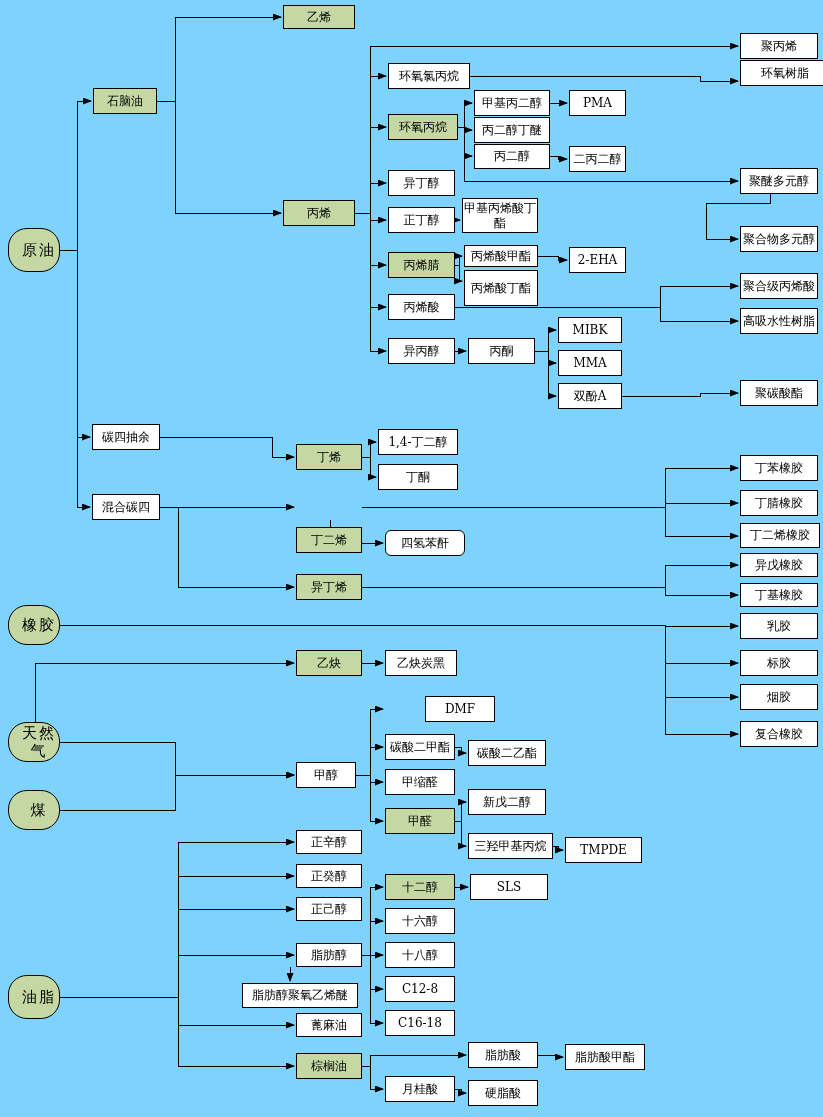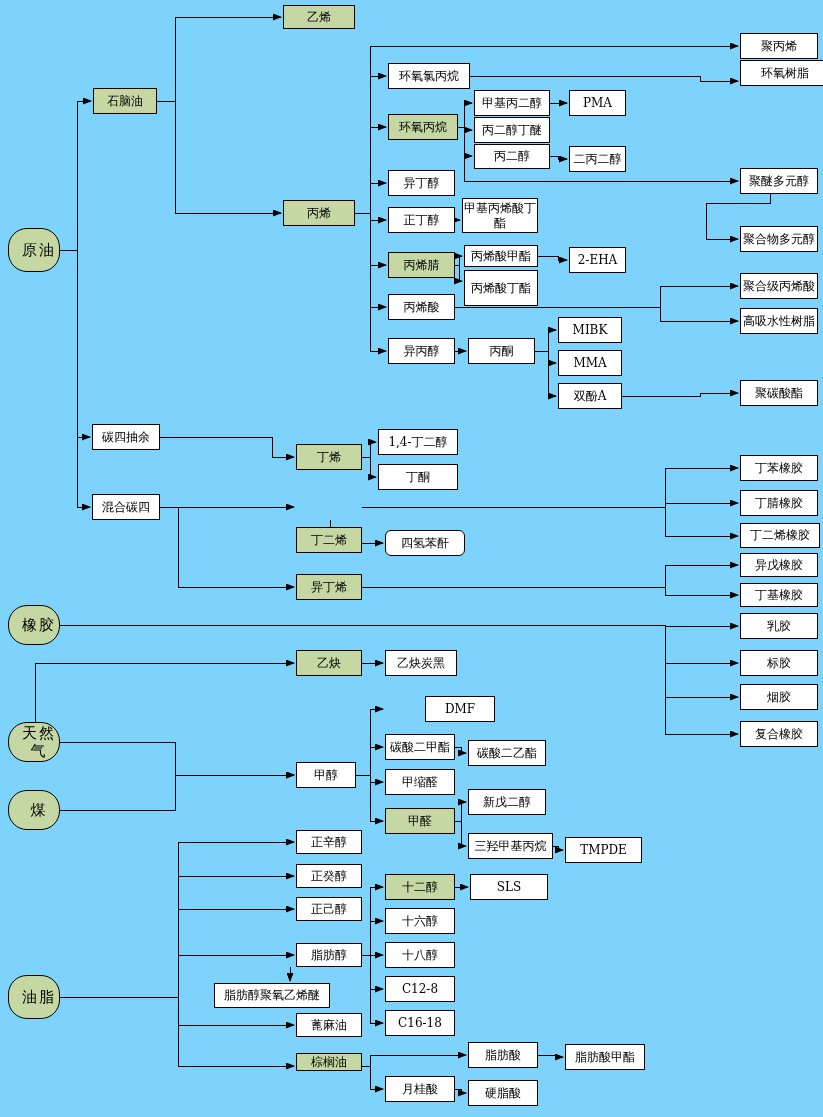--- a/index.html
+++ b/index.html
@@ -192,23 +192,23 @@
       <div class="node" style="left: 565px; top: 837px; width: 77px; height: 26px;">TMPDE</div>
       <div class="node" style="left: 296px; top: 830px; width: 66px; height: 24px;">正辛醇</div>
       <div class="node" style="left: 296px; top: 864px; width: 66px; height: 24px;">正癸醇</div>
       <div class="node green" style="left: 385px; top: 874px; width: 70px; height: 26px;">十二醇</div>
       <div class="node" style="left: 470px; top: 874px; width: 78px; height: 26px;">SLS</div>
       <div class="node" style="left: 296px; top: 897px; width: 66px; height: 24px;">正己醇</div>
       <div class="node" style="left: 385px; top: 908px; width: 70px; height: 26px;">十六醇</div>
       <div class="node" style="left: 296px; top: 943px; width: 66px; height: 24px;">脂肪醇</div>
       <div class="node" style="left: 385px; top: 942px; width: 70px; height: 26px;">十八醇</div>
       <div class="node" style="left: 385px; top: 976px; width: 70px; height: 26px;">C12-8</div>
-      <div class="node" style="left: 214px; top: 983px; width: 116px; height: 25px;">脂肪醇聚氧乙烯醚</div>
+      <div class="node" style="left: 242px; top: 983px; width: 116px; height: 25px;">脂肪醇聚氧乙烯醚</div>
       <div class="node green root" style="left: 8px; top: 975px; width: 52px; height: 44px;">油脂</div>
       <div class="node" style="left: 385px; top: 1010px; width: 70px; height: 26px;">C16-18</div>
       <div class="node" style="left: 296px; top: 1013px; width: 66px; height: 24px;">蓖麻油</div>
-      <div class="node green" style="left: 296px; top: 1053px; width: 66px; height: 18px;">棕榈油</div>
+      <div class="node green" style="left: 296px; top: 1053px; width: 66px; height: 26px;">棕榈油</div>
       <div class="node" style="left: 468px; top: 1042px; width: 70px; height: 26px;">脂肪酸</div>
       <div class="node" style="left: 565px; top: 1044px; width: 80px; height: 26px;">脂肪酸甲酯</div>
       <div class="node" style="left: 385px; top: 1076px; width: 70px; height: 26px;">月桂酸</div>
       <div class="node" style="left: 468px; top: 1080px; width: 70px; height: 26px;">硬脂酸</div>
     </div>
 </div>
 
 </body></html>

